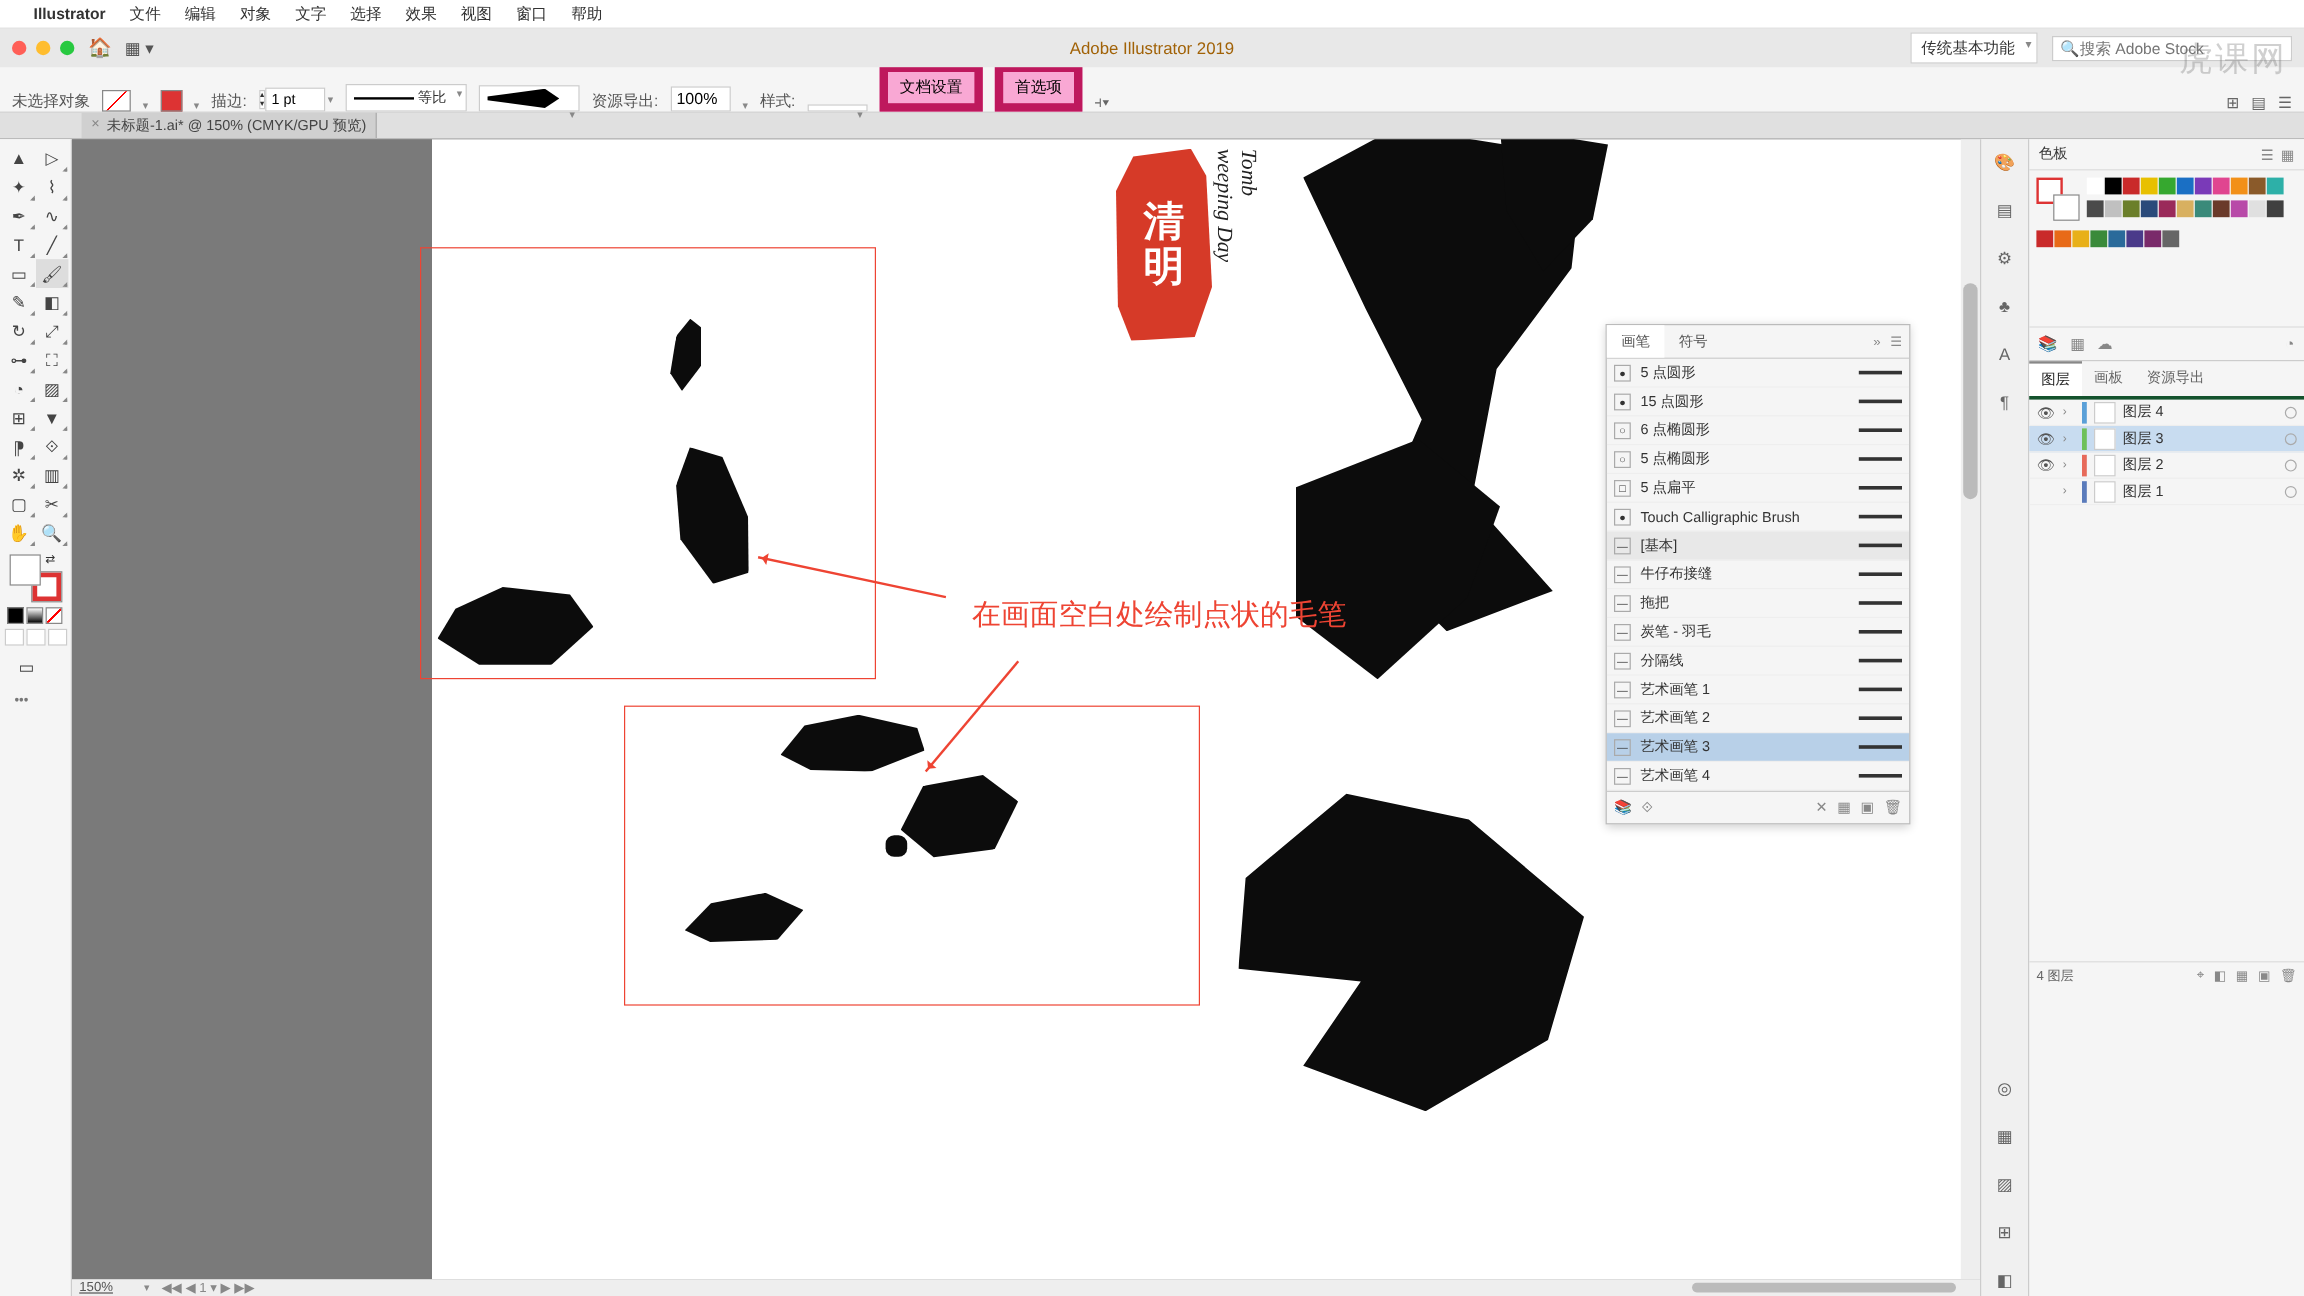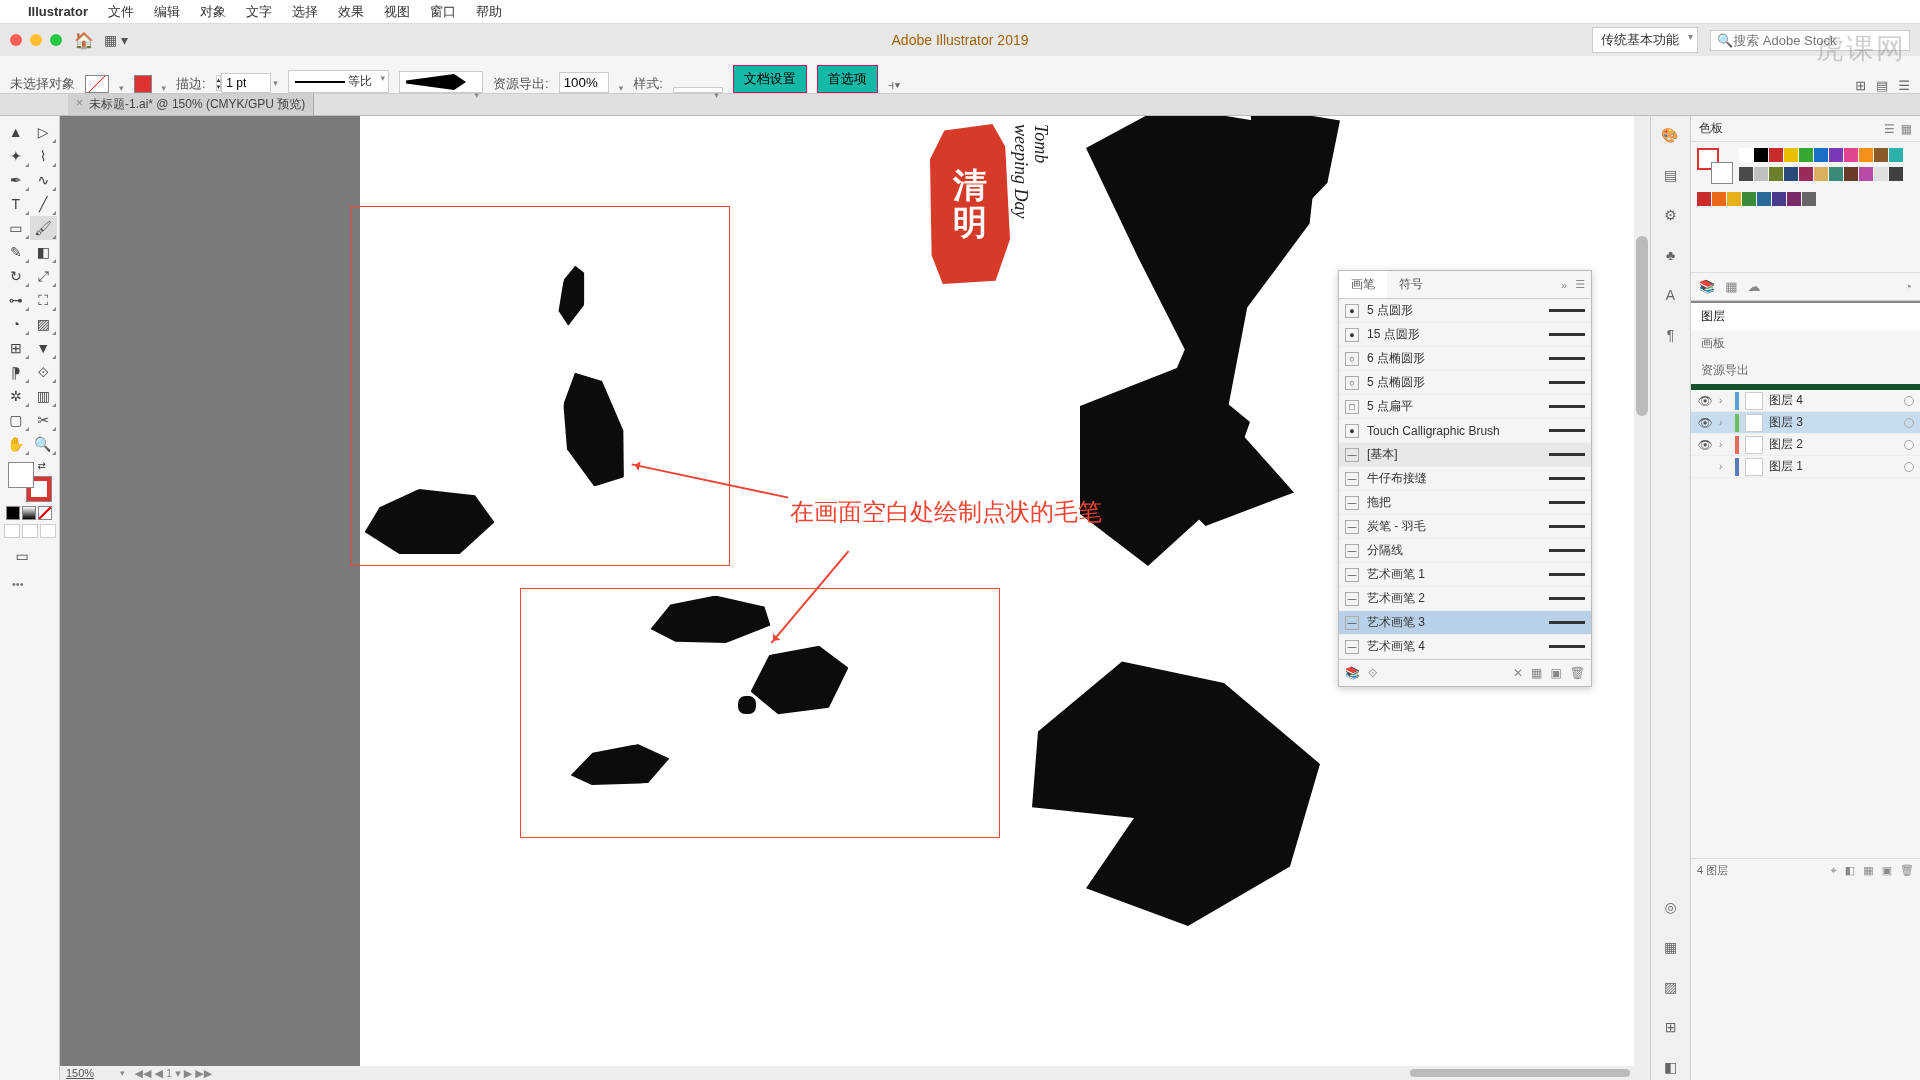--- a/index.html
+++ b/index.html
@@ -31,21 +31,21 @@
 .stroke-swatch { width: 24px; height: 18px; border: 1px solid #888; background: linear-gradient(135deg, #fff 48%, #f00 48%, #f00 52%, #fff 52%); }
 .fill-swatch { width: 18px; height: 18px; background: #d33; border: 1px solid #888; }
 .dd { border: 1px solid #ccc; background: #fff; padding: 2px 16px 2px 6px; position: relative; font-size: 12px; min-width: 40px; }
 .dd::after { content: "▾"; position: absolute; right: 3px; font-size: 9px; color: #888; }
 .stroke-weight { display: flex; align-items: center; }
 .stroke-weight .spin { display: flex; flex-direction: column; font-size: 7px; line-height: 7px; border: 1px solid #ccc; background: #fff; }
 .stroke-weight input { width: 50px; border: 1px solid #ccc; padding: 2px 4px; font-size: 12px; }
 .profile-line { display: inline-block; width: 50px; height: 2px; background: #000; vertical-align: middle; }
 .brush-preview { width: 60px; height: 16px; background: #000; clip-path: polygon(0 40%, 80% 0, 100% 50%, 80% 100%, 0 60%); }
 .opacity-input { width: 50px; border: 1px solid #ccc; padding: 2px 4px; }
-.btn { border: 1px solid #be185d; background: #14b8a6; padding: 4px 10px; font-size: 13px; }
+.btn { border: 7px solid #be185d; background: #f9a8d4; padding: 4px 10px; font-size: 13px; }
 .controlbar .right-icons { margin-left: auto; display: flex; gap: 10px; color: #666; }
 
 
 .doctab-bar { height: 22px; background: #e0e0e0; border-bottom: 1px solid #bbb; display: flex; align-items: center; padding-left: 68px; }
 .doctab { background: #d0d0d0; padding: 2px 8px; border-right: 1px solid #aaa; font-size: 12px; color: #444; display: flex; gap: 6px; }
 .doctab .x { color: #888; }
 
 
 .main { display: flex; height: calc(1080px - 24px - 32px - 38px - 22px); }
 .toolbox { width: 60px; background: #f5f5f5; border-right: 1px solid #ccc; display: flex; flex-direction: column; padding: 4px 2px; }
@@ -85,21 +85,21 @@
 .swatch-main { padding: 6px; display: flex; gap: 6px; }
 .sw-fill-stroke { position: relative; width: 36px; height: 36px; }
 .sw-fill-stroke .a { position: absolute; top: 0; left: 0; width: 22px; height: 22px; background:#fff; border:2px solid #d33; }
 .sw-fill-stroke .b { position: absolute; bottom: 0; right: 0; width: 22px; height: 22px; background:#fff; border:1px solid #888; }
 .swatch-grid { flex: 1; display: flex; flex-wrap: wrap; gap: 1px; }
 .sw { width: 14px; height: 14px; }
 .swatch-grid2 { padding: 2px 6px 6px; display: flex; flex-wrap: wrap; gap: 1px; }
 .panel-icons { display: flex; gap: 10px; padding: 6px 8px; border-top: 1px solid #ddd; color: #888; font-size: 13px; }
 
 .layers-panel { border-top: 1px solid #ccc; }
-.ptabs { display: flex; border-bottom: 6px solid #14532d; flex-direction: column; }
+.ptabs { display: flex; border-bottom: 3px solid #14532d; }
 .ptab { padding: 5px 10px; font-size: 12px; color: #666; }
 .ptab.active { background: #fff; border-top: 2px solid #888; color: #222; }
 .layer-row { display: flex; align-items: center; height: 22px; padding: 0 6px; gap: 6px; font-size: 12px; border-bottom: 1px solid #eee; }
 .layer-row.selected { background: #c8dcf0; }
 .eye { width: 16px; text-align: center; color: #555; }
 .disclosure { width: 10px; color: #888; font-size: 10px; }
 .layer-color { width: 4px; height: 18px; }
 .layer-thumb { width: 18px; height: 18px; border: 1px solid #ccc; background: #fff; }
 .layer-row .circ { margin-left: auto; width: 10px; height: 10px; border: 1px solid #aaa; border-radius: 50%; }
 .layers-foot { display: flex; align-items: center; padding: 4px 6px; font-size: 11px; color: #666; gap: 8px; border-top: 1px solid #ddd; }
@@ -297,21 +297,21 @@
       <div class="calig" style="top:8px;left:670px">Tomb</div>
       <div class="calig" style="top:8px;left:650px">weeping Day</div>
 
       <div class="ink" style="top:-10px;left:700px;width:260px;height:420px;clip-path:polygon(40% 0,100% 6%,96% 28%,72% 48%,64% 74%,90% 92%,56% 100%,30% 84%,48% 58%,30% 36%,10% 10%);filter:blur(.5px)"></div>
       <div class="ink" style="top:250px;left:720px;width:170px;height:200px;clip-path:polygon(0 20%,60% 0,100% 28%,84% 66%,40% 100%,0 74%);"></div>
       <div class="ink" style="top:540px;left:660px;width:300px;height:270px;clip-path:polygon(6% 28%,34% 2%,68% 10%,100% 40%,90% 78%,56% 100%,22% 86%,38% 60%,4% 56%);"></div>
       <div class="ink" style="top:-10px;left:890px;width:90px;height:120px;clip-path:polygon(0 0,100% 12%,86% 64%,40% 100%,6% 58%);"></div>
 
       <div class="ann-box" style="top:90px;left:-10px;width:380px;height:360px"></div>
       <div class="ann-box" style="top:472px;left:160px;width:480px;height:250px"></div>
-      <div class="ann-text" style="top:380px;left:430px">在画面空白处绘制点状的毛笔</div>
+      <div class="ann-text" style="top:380px;left:450px">在画面空白处绘制点状的毛笔</div>
       <div class="arrow" style="top:364px;left:270px;width:160px;transform:rotate(12deg)"></div>
       <div class="arrow" style="top:480px;left:390px;width:120px;transform:rotate(-50deg)"></div>
 
       <div class="ink" style="top:150px;left:200px;width:26px;height:60px;clip-path:polygon(30% 0,70% 8%,100% 60%,60% 100%,10% 80%,0 28%);transform:rotate(14deg)"></div>
       <div class="ink" style="top:260px;left:200px;width:70px;height:110px;clip-path:polygon(10% 0,50% 4%,90% 46%,100% 88%,60% 100%,14% 70%,0 30%);transform:rotate(8deg)"></div>
       <div class="ink" style="top:372px;left:4px;width:130px;height:70px;clip-path:polygon(0 50%,14% 18%,46% 0,88% 20%,100% 62%,70% 100%,24% 88%);transform:rotate(-8deg)"></div>
 
       <div class="ink" style="top:480px;left:290px;width:120px;height:48px;clip-path:polygon(0 60%,18% 12%,56% 0,96% 30%,100% 70%,62% 100%,20% 90%);transform:rotate(-4deg)"></div>
       <div class="ink" style="top:530px;left:390px;width:100px;height:70px;clip-path:polygon(0 40%,30% 0,80% 12%,100% 56%,68% 100%,18% 84%);transform:rotate(-20deg)"></div>
       <div class="ink" style="top:580px;left:378px;width:18px;height:18px;border-radius:40%"></div>

